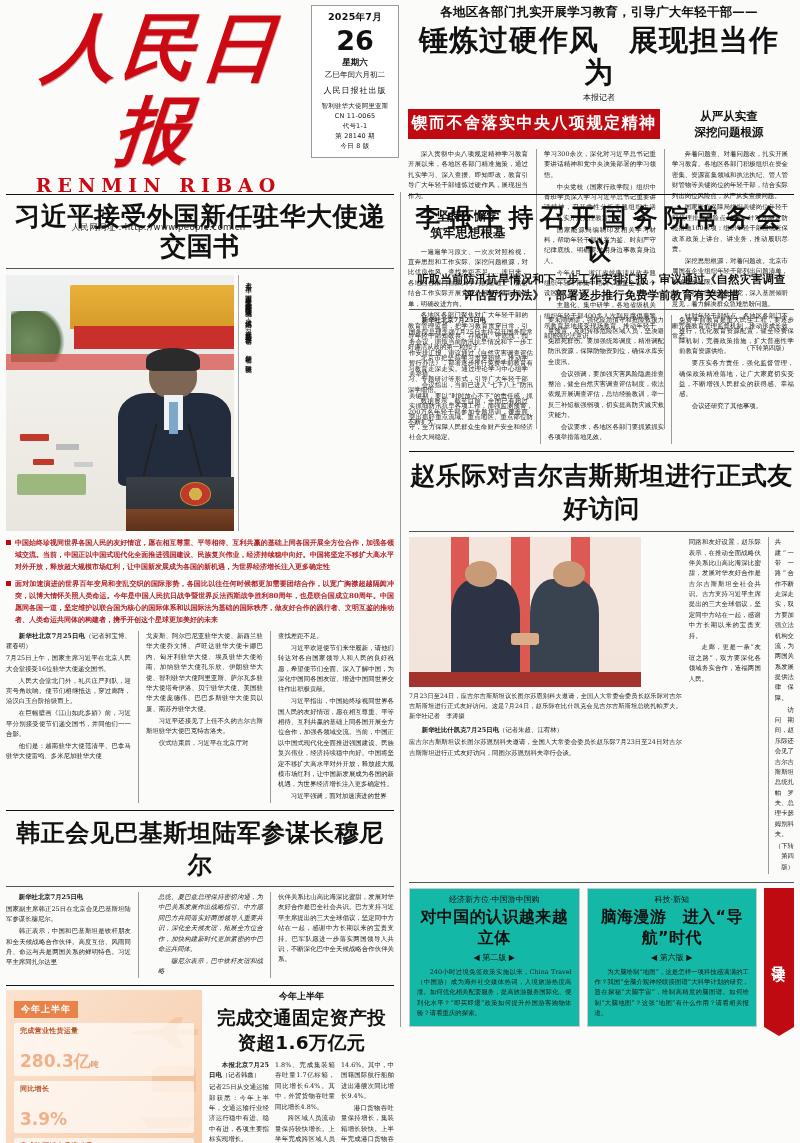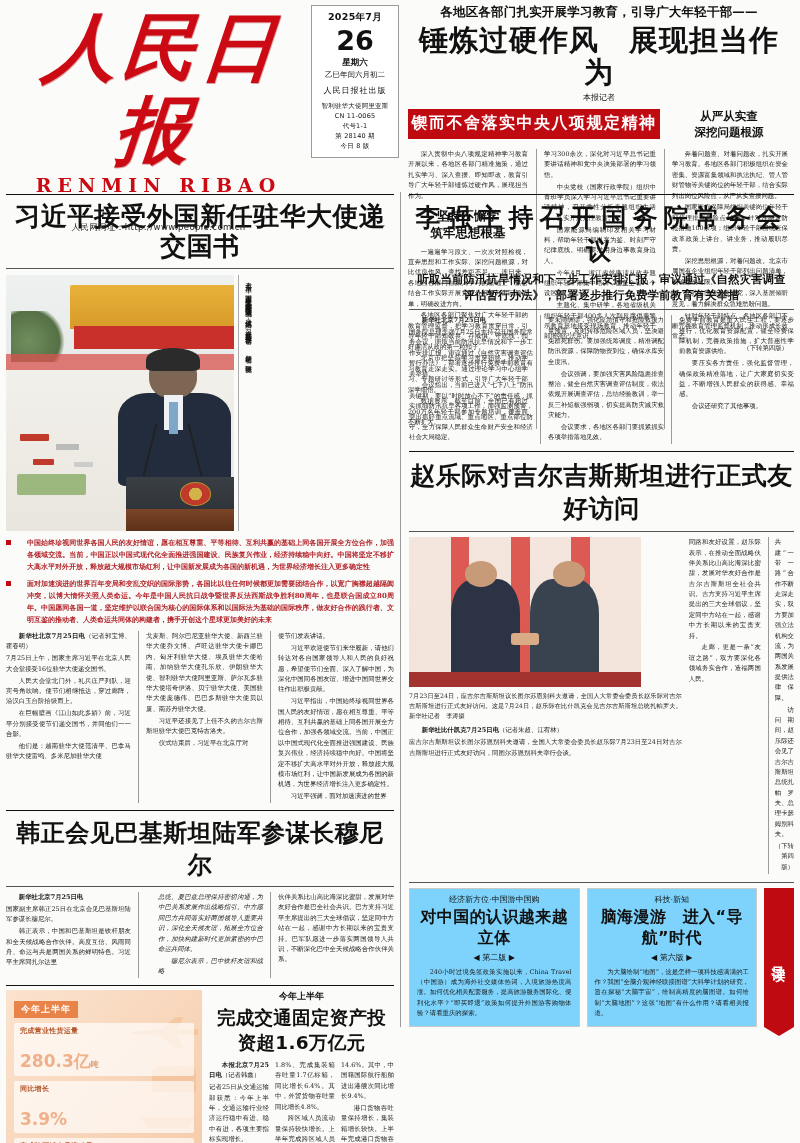--- a/index.html
+++ b/index.html
@@ -118,21 +118,21 @@
     background:#222; transform:rotate(14deg); }
   .mic2 { position:absolute; left:62%; top:40%; width:1.5px; height:30%;
     background:#222; transform:rotate(-14deg); }
 
   .vcaption { writing-mode:vertical-rl; text-orientation:upright;
     font-size:6.6px; line-height:1.75; letter-spacing:.6px;
     font-family:"DejaVu Serif","Liberation Serif",serif;
     height:256px; padding:2px 3px; text-align:justify; }
 
   .xi-bullets { margin-top:6px; }
-  .bullet-row { display:flex; gap:16px; margin-bottom:5px; }
+  .bullet-row { display:flex; gap:4px; margin-bottom:5px; }
   .bsq { width:5px; height:5px; background:#c00a12; margin-top:3px; flex:0 0 auto; }
   .btxt { font-size:7px; line-height:1.72; text-align:justify; color:#b3262c;
     font-family:"DejaVu Serif","Liberation Serif",serif; font-weight:bold; }
 
   
   .lq-head { font-size:25px; font-weight:bold; text-align:center; letter-spacing:6px;
     padding:6px 0 4px; font-family:"DejaVu Serif","Liberation Serif",serif; }
   .lq-sub { font-size:11.5px; font-weight:bold; text-align:center; line-height:1.4;
     padding:0 6px 6px; }
 
@@ -182,21 +182,21 @@
     background:#f2b98e; opacity:.55; z-index:1;
     clip-path:polygon(0 56%,100% 56%,86% 100%,14% 100%); }
 
   .tr-kicker { font-size:9px; text-align:center; font-weight:bold;
     font-family:"DejaVu Serif","Liberation Serif",serif; margin-bottom:2px; }
   .tr-head { font-size:18.5px; font-weight:bold; text-align:center; letter-spacing:.3px;
     margin-bottom:5px; }
 
   
   .daodu-wrap { display:flex; align-items:stretch; gap:7px; margin-top:5px; }
-  .dd-card { flex:1; border:1px solid #c9c9c9; background:#7dd3fc; padding:5px 7px 6px; }
+  .dd-card { flex:1; border:1px solid #c9c9c9; background:#14b8a6; padding:5px 7px 6px; }
   .dd-kicker { font-size:8px; text-align:center;
     font-family:"DejaVu Serif","Liberation Serif",serif; margin-bottom:2px; }
   .dd-title { font-size:16px; font-weight:bold; text-align:center; letter-spacing:.4px;
     margin-bottom:3px; }
   .dd-page { font-size:8px; text-align:center; margin-bottom:4px;
     font-family:"DejaVu Serif","Liberation Serif",serif; }
   .dd-tab { width:30px; background:#c00a12; color:#fff; position:relative;
     display:flex; align-items:center; justify-content:center; }
   .dd-tab span { writing-mode:vertical-rl; text-orientation:upright;
     font-size:14px; font-weight:bold; letter-spacing:2px; }
@@ -344,21 +344,21 @@
           <p>人民大会堂北门外，礼兵庄严列队，迎宾号角吹响。使节们相继抵达，穿过廊阵，沿汉白玉台阶拾级而上。</p>
           <p>在巨幅壁画《江山如此多娇》前，习近平分别接受使节们递交国书，并同他们一一合影。</p>
           <p>他们是：越南驻华大使范清平、巴拿马驻华大使雷鸣、多米尼加驻华大使</p>
         </div>
         <div style="width:125px; padding-left:7px;" class="bt vline">
           <p class="noind">戈麦斯、阿尔巴尼亚驻华大使、新西兰驻华大使乔文博、卢旺达驻华大使卡娜巴内、匈牙利驻华大使、埃及驻华大使哈南、加纳驻华大使孔乐欣、伊朗驻华大使、智利驻华大使阿里亚斯、萨尔瓦多驻华大使塔奇伊洛、贝宁驻华大使、美国驻华大使庞德伟、巴巴多斯驻华大使贝以厦、南苏丹驻华大使。</p>
           <p>习近平还接见了上任不久的吉尔吉斯斯坦驻华大使巴克特古洛夫。</p>
           <p>仪式结束后，习近平在北京厅对</p>
         </div>
         <div style="flex:1; padding-left:7px;" class="bt vline">
-          <p class="noind">使节们发表讲话。</p>
+          <p class="noind">查找差距不足。</p>
           <p>习近平欢迎使节们来华履新，请他们转达对各自国家领导人和人民的良好祝愿，希望使节们全面、深入了解中国，为深化中国同各国友谊、增进中国同世界交往作出积极贡献。</p>
           <p>习近平指出，中国始终珍视同世界各国人民的友好情谊，愿在相互尊重、平等相待、互利共赢的基础上同各国开展全方位合作，加强各领域交流。当前，中国正以中国式现代化全面推进强国建设、民族复兴伟业，经济持续稳中向好。中国将坚定不移扩大高水平对外开放，释放超大规模市场红利，让中国新发展成为各国的新机遇，为世界经济增长注入更多确定性。</p>
           <p>习近平强调，面对加速演进的世界</p>
         </div>
       </div>
 
       <div class="rule" style="margin-top:7px;"></div>
       <div class="hz-head">韩正会见巴基斯坦陆军参谋长穆尼尔</div>
       <div class="rule-thin" style="margin-bottom:5px;"></div>
       <div class="flexrow" style="gap:7px;">

